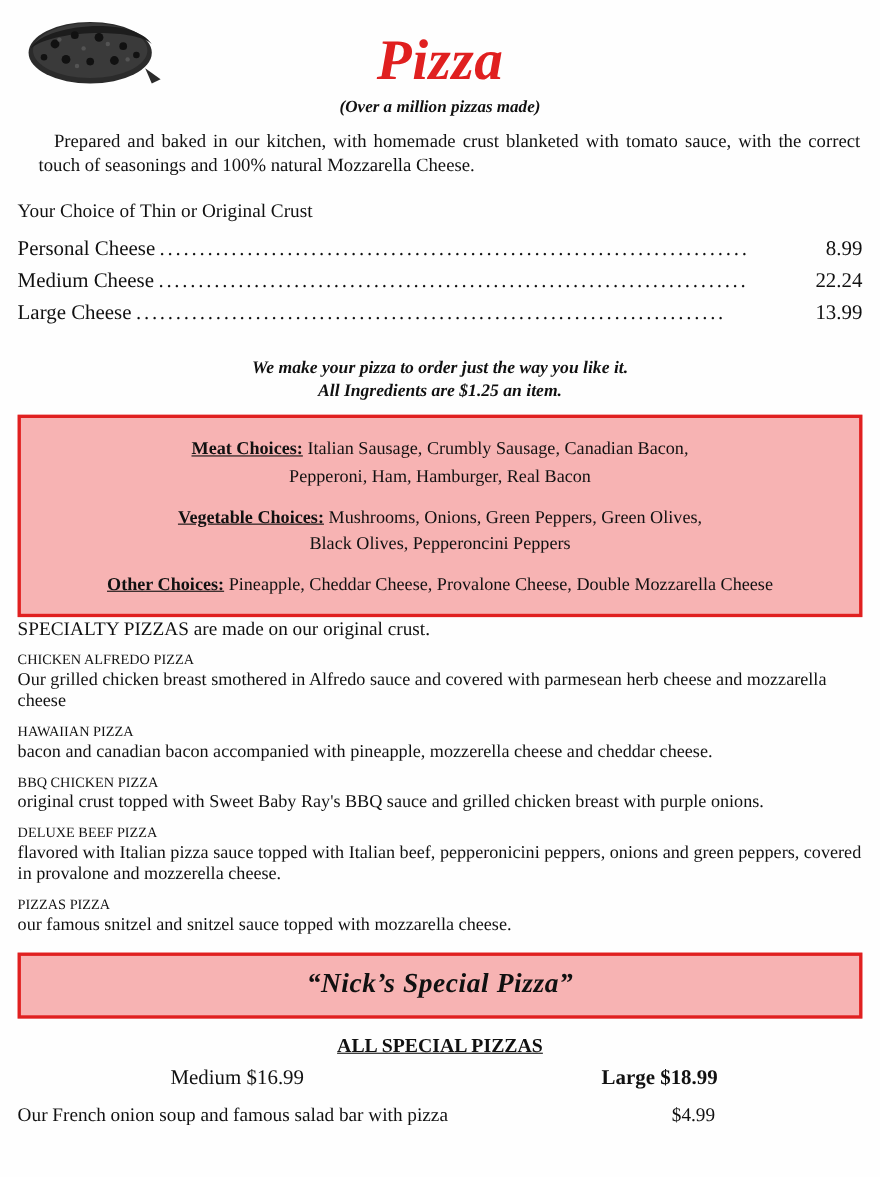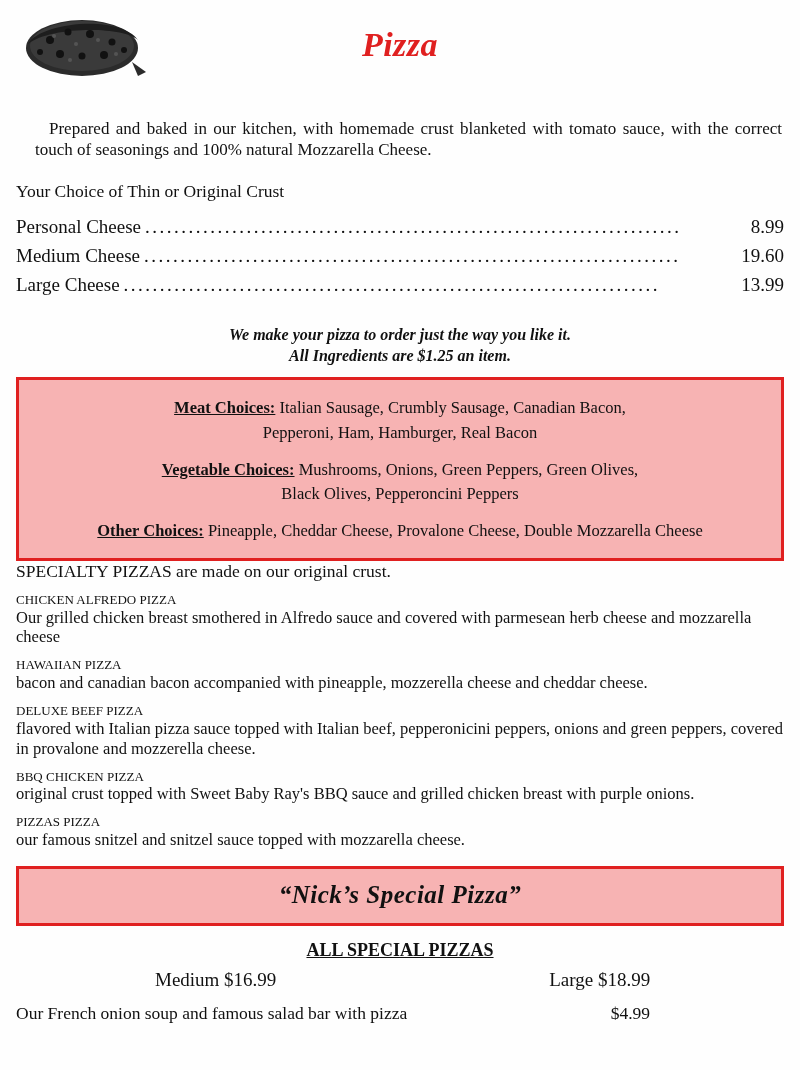--- a/index.html
+++ b/index.html
@@ -34,21 +34,21 @@
     left: 4px;
     top: 10px;
     width: 130px;
     height: 72px;
   }
   .title {
     text-align: center;
     font-family: "Liberation Serif", serif;
     font-style: italic;
     font-weight: bold;
-    font-size: 34px;
+    font-size: 52px;
     color: #e02020;
     margin: 0;
     padding-top: 26px;
     letter-spacing: 0.5px;
   }
   .subtitle {
     text-align: center;
     font-style: italic;
     font-weight: bold;
     font-size: 15.5px;
@@ -161,21 +161,21 @@
     font-size: 18px;
     text-decoration: underline;
     margin-top: 14px;
   }
   .size-prices {
     display: flex;
     margin-top: 8px;
     font-size: 19px;
   }
   .size-prices .med { flex: 0 0 52%; text-align: center; }
-  .size-prices .lrg { flex: 1 1 auto; text-align: center; }
+  .size-prices .lrg { flex: 1 1 auto; text-align: center; font-weight: bold; }
   .soup-row {
     display: flex;
     margin-top: 12px;
     font-size: 17.5px;
   }
   .soup-row .txt { flex: 0 0 60%; }
   .soup-row .amt { flex: 1 1 auto; text-align: center; }
 </style>
 </head>
 <body>
@@ -203,35 +203,36 @@
           <circle cx="34" cy="26" r="2"></circle>
           <circle cx="56" cy="34" r="2"></circle>
           <circle cx="78" cy="30" r="2"></circle>
           <circle cx="96" cy="44" r="2"></circle>
           <circle cx="50" cy="50" r="2"></circle>
         </g>
         <path d="M112 52 L126 62 L118 66 Z" fill="#2b2b2b"></path>
       </svg>
     </span>
     <div class="title">Pizza</div>
+    <div class="subtitle">(Over a million pizzas made)</div>
   </div>
 
   <div class="intro">Prepared and baked in our kitchen, with homemade crust blanketed with tomato sauce, with the correct touch of seasonings and 100% natural Mozzarella Cheese.</div>
   <div class="crust-choice">Your Choice of Thin or Original Crust</div>
 
   <div class="prices">
     <div class="price-row">
       <span class="name">Personal Cheese</span>
       <span class="dots">..........................................................................</span>
       <span class="amount">8.99</span>
     </div>
     <div class="price-row">
       <span class="name">Medium Cheese</span>
       <span class="dots">..........................................................................</span>
-      <span class="amount">19.60</span>
+      <span class="amount">22.24</span>
     </div>
     <div class="price-row">
       <span class="name">Large Cheese</span>
       <span class="dots">..........................................................................</span>
       <span class="amount">13.99</span>
     </div>
   </div>
 
   <div class="tagline">
     <div>We make your pizza to order just the way you like it.</div>
@@ -265,26 +266,26 @@
 
   <div class="sp-item">
     <div class="sp-name">CHICKEN ALFREDO PIZZA</div>
     <div class="sp-desc">Our grilled chicken breast smothered in Alfredo sauce and covered with parmesean herb cheese and mozzarella cheese</div>
   </div>
   <div class="sp-item">
     <div class="sp-name">HAWAIIAN PIZZA</div>
     <div class="sp-desc">bacon and canadian bacon accompanied with pineapple, mozzerella cheese and cheddar cheese.</div>
   </div>
   <div class="sp-item">
+    <div class="sp-name">BBQ CHICKEN PIZZA</div>
+    <div class="sp-desc">original crust topped with Sweet Baby Ray's BBQ sauce and grilled chicken breast with purple onions.</div>
+  </div>
+  <div class="sp-item">
     <div class="sp-name">DELUXE BEEF PIZZA</div>
     <div class="sp-desc">flavored with Italian pizza sauce topped with Italian beef, pepperonicini peppers, onions and green peppers, covered in provalone and mozzerella cheese.</div>
-  </div>
-  <div class="sp-item">
-    <div class="sp-name">BBQ CHICKEN PIZZA</div>
-    <div class="sp-desc">original crust topped with Sweet Baby Ray's BBQ sauce and grilled chicken breast with purple onions.</div>
   </div>
   <div class="sp-item">
     <div class="sp-name">PIZZAS PIZZA</div>
     <div class="sp-desc">our famous snitzel and snitzel sauce topped with mozzarella cheese.</div>
   </div>
 
   <div class="nick-box">
     <div class="nick-title">“Nick’s Special Pizza”</div>
   </div>
 

